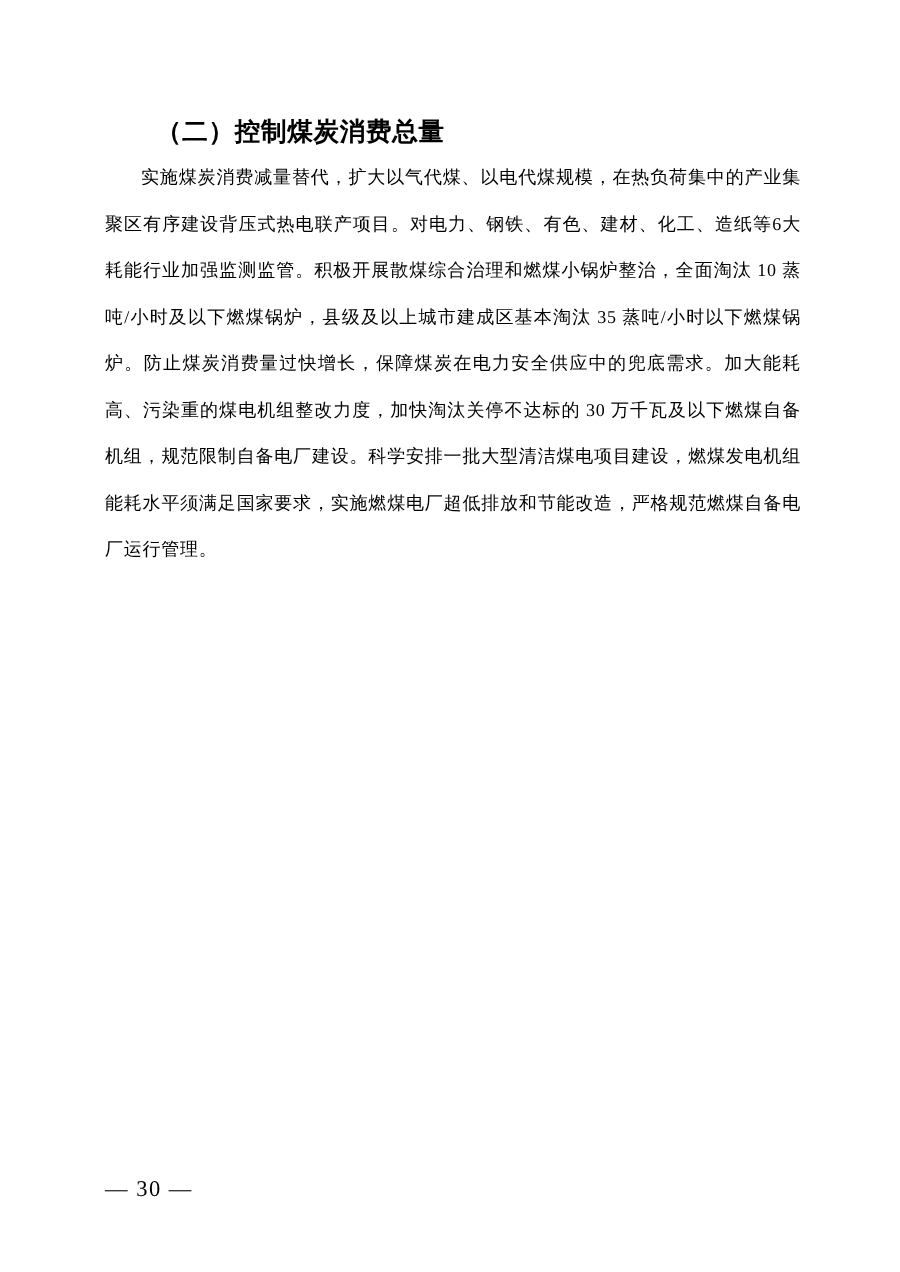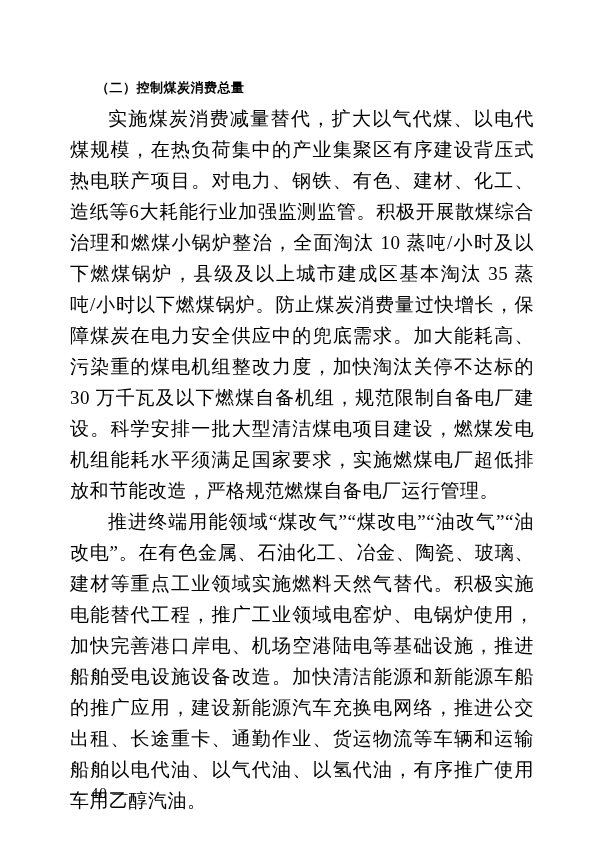--- a/index.html
+++ b/index.html
@@ -17,29 +17,29 @@
     color: #000000;
     overflow: hidden;
   }
   .content {
     position: absolute;
     left: 70px;
     right: 66px;
     top: 72px;
   }
   .heading {
-    font-size: 13px;
+    font-size: 17px;
     font-weight: bold;
     line-height: 31px;
     margin: 0;
     text-indent: 2em;
     letter-spacing: 0.5px;
   }
   .para {
-    font-size: 19px;
+    font-size: 12px;
     font-weight: normal;
     line-height: 31px;
     margin: 0;
     text-indent: 2em;
     text-align: justify;
     letter-spacing: 0.5px;
   }
   .page-number {
     position: absolute;
     left: 70px;
@@ -48,16 +48,15 @@
     letter-spacing: 1px;
   }
 </style>
 </head>
 <body>
 
 <div class="page">
   <div class="content">
     <h2 class="heading">（二）控制煤炭消费总量</h2>
     <p class="para">实施煤炭消费减量替代，扩大以气代煤、以电代煤规模，在热负荷集中的产业集聚区有序建设背压式热电联产项目。对电力、钢铁、有色、建材、化工、造纸等6大耗能行业加强监测监管。积极开展散煤综合治理和燃煤小锅炉整治，全面淘汰 10 蒸吨/小时及以下燃煤锅炉，县级及以上城市建成区基本淘汰 35 蒸吨/小时以下燃煤锅炉。防止煤炭消费量过快增长，保障煤炭在电力安全供应中的兜底需求。加大能耗高、污染重的煤电机组整改力度，加快淘汰关停不达标的 30 万千瓦及以下燃煤自备机组，规范限制自备电厂建设。科学安排一批大型清洁煤电项目建设，燃煤发电机组能耗水平须满足国家要求，实施燃煤电厂超低排放和节能改造，严格规范燃煤自备电厂运行管理。</p>
-    <p class="para">推进终端用能领域“煤改气”“煤改电”“油改气”“油改电”。在有色金属、石油化工、冶金、陶瓷、玻璃、建材等重点工业领域实施燃料天然气替代。积极实施电能替代工程，推广工业领域电窑炉、电锅炉使用，加快完善港口岸电、机场空港陆电等基础设施，推进船舶受电设施设备改造。加快清洁能源和新能源车船的推广应用，建设新能源汽车充换电网络，推进公交出租、长途重卡、通勤作业、货运物流等车辆和运输船舶以电代油、以气代油、以氢代油，有序推广使用车用乙醇汽油。</p>
   </div>
-  <div class="page-number">— 40 —</div>
+  <div class="page-number">— 30 —</div>
 </div>
 
 </body></html>

